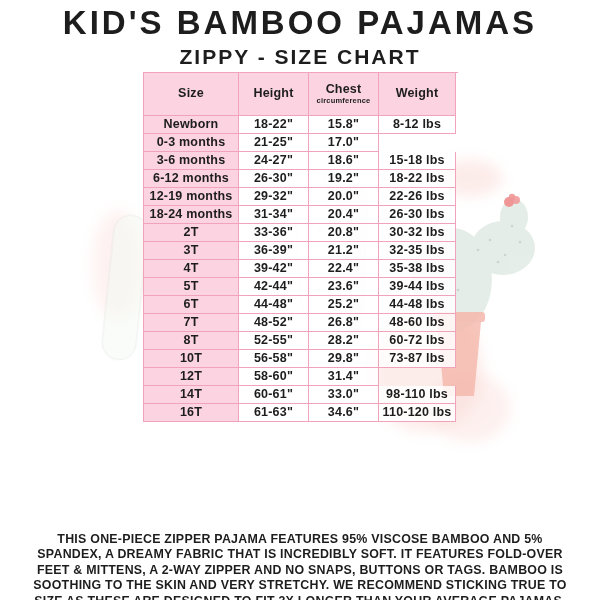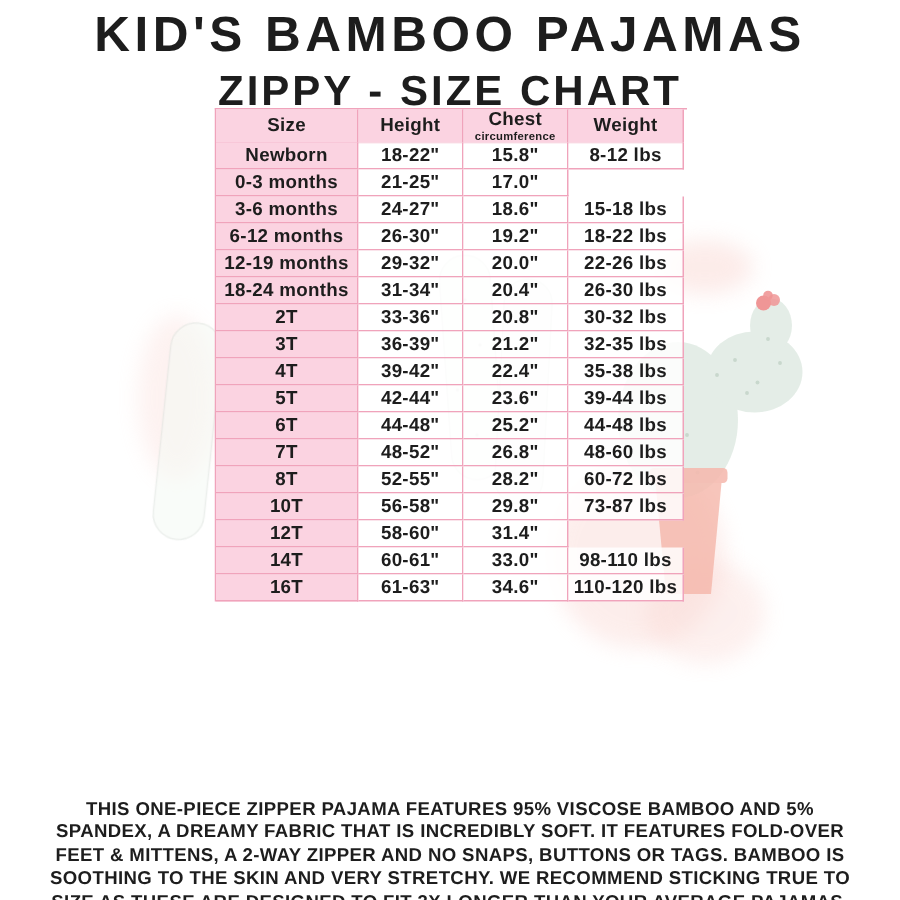--- a/index.html
+++ b/index.html
@@ -15,32 +15,32 @@
   
   .watermark { position: absolute; inset: 0; z-index: 0; pointer-events: none; }
 
   
   .header { position: absolute; top: 4px; left: 0; width: 600px; text-align: center; z-index: 2; }
   .title {
     font-size: 33px; font-weight: bold; letter-spacing: 3px;
     color: var(--ink, #1d1d1d); white-space: nowrap;
   }
   .subtitle {
-    margin-top: 3px; font-size: 28px; font-weight: bold; letter-spacing: 2px;
+    margin-top: 3px; font-size: 21px; font-weight: bold; letter-spacing: 2px;
     color: var(--ink, #1d1d1d); white-space: nowrap;
   }
 
   
   .size-table {
     position: absolute; top: 72px; left: 143px; width: 315px; z-index: 1;
     border-top: 1.5px solid var(--table-border, #f0a3bb);
     border-left: 1.5px solid var(--table-border, #f0a3bb);
   }
   .trow { display: grid; grid-template-columns: 95px 70px 70px 77px; }
-  .trow.header-row { height: 22px; }
+  .trow.header-row { height: 43px; }
   .trow.data-row { height: 18px; }
   .cell {
     display: flex; flex-direction: column; align-items: center; justify-content: center;
     border-right: 1.5px solid var(--table-border, #f0a3bb);
     border-bottom: 1.5px solid var(--table-border, #f0a3bb);
     font-size: 12.5px; font-weight: bold; letter-spacing: 0.2px;
     color: var(--ink, #1d1d1d); text-align: center; line-height: 1.05;
   }
   .pink-cell { background: var(--cell-pink, #fbd3e1); }
   .white-cell { background: rgba(255,255,255,0.84); }

